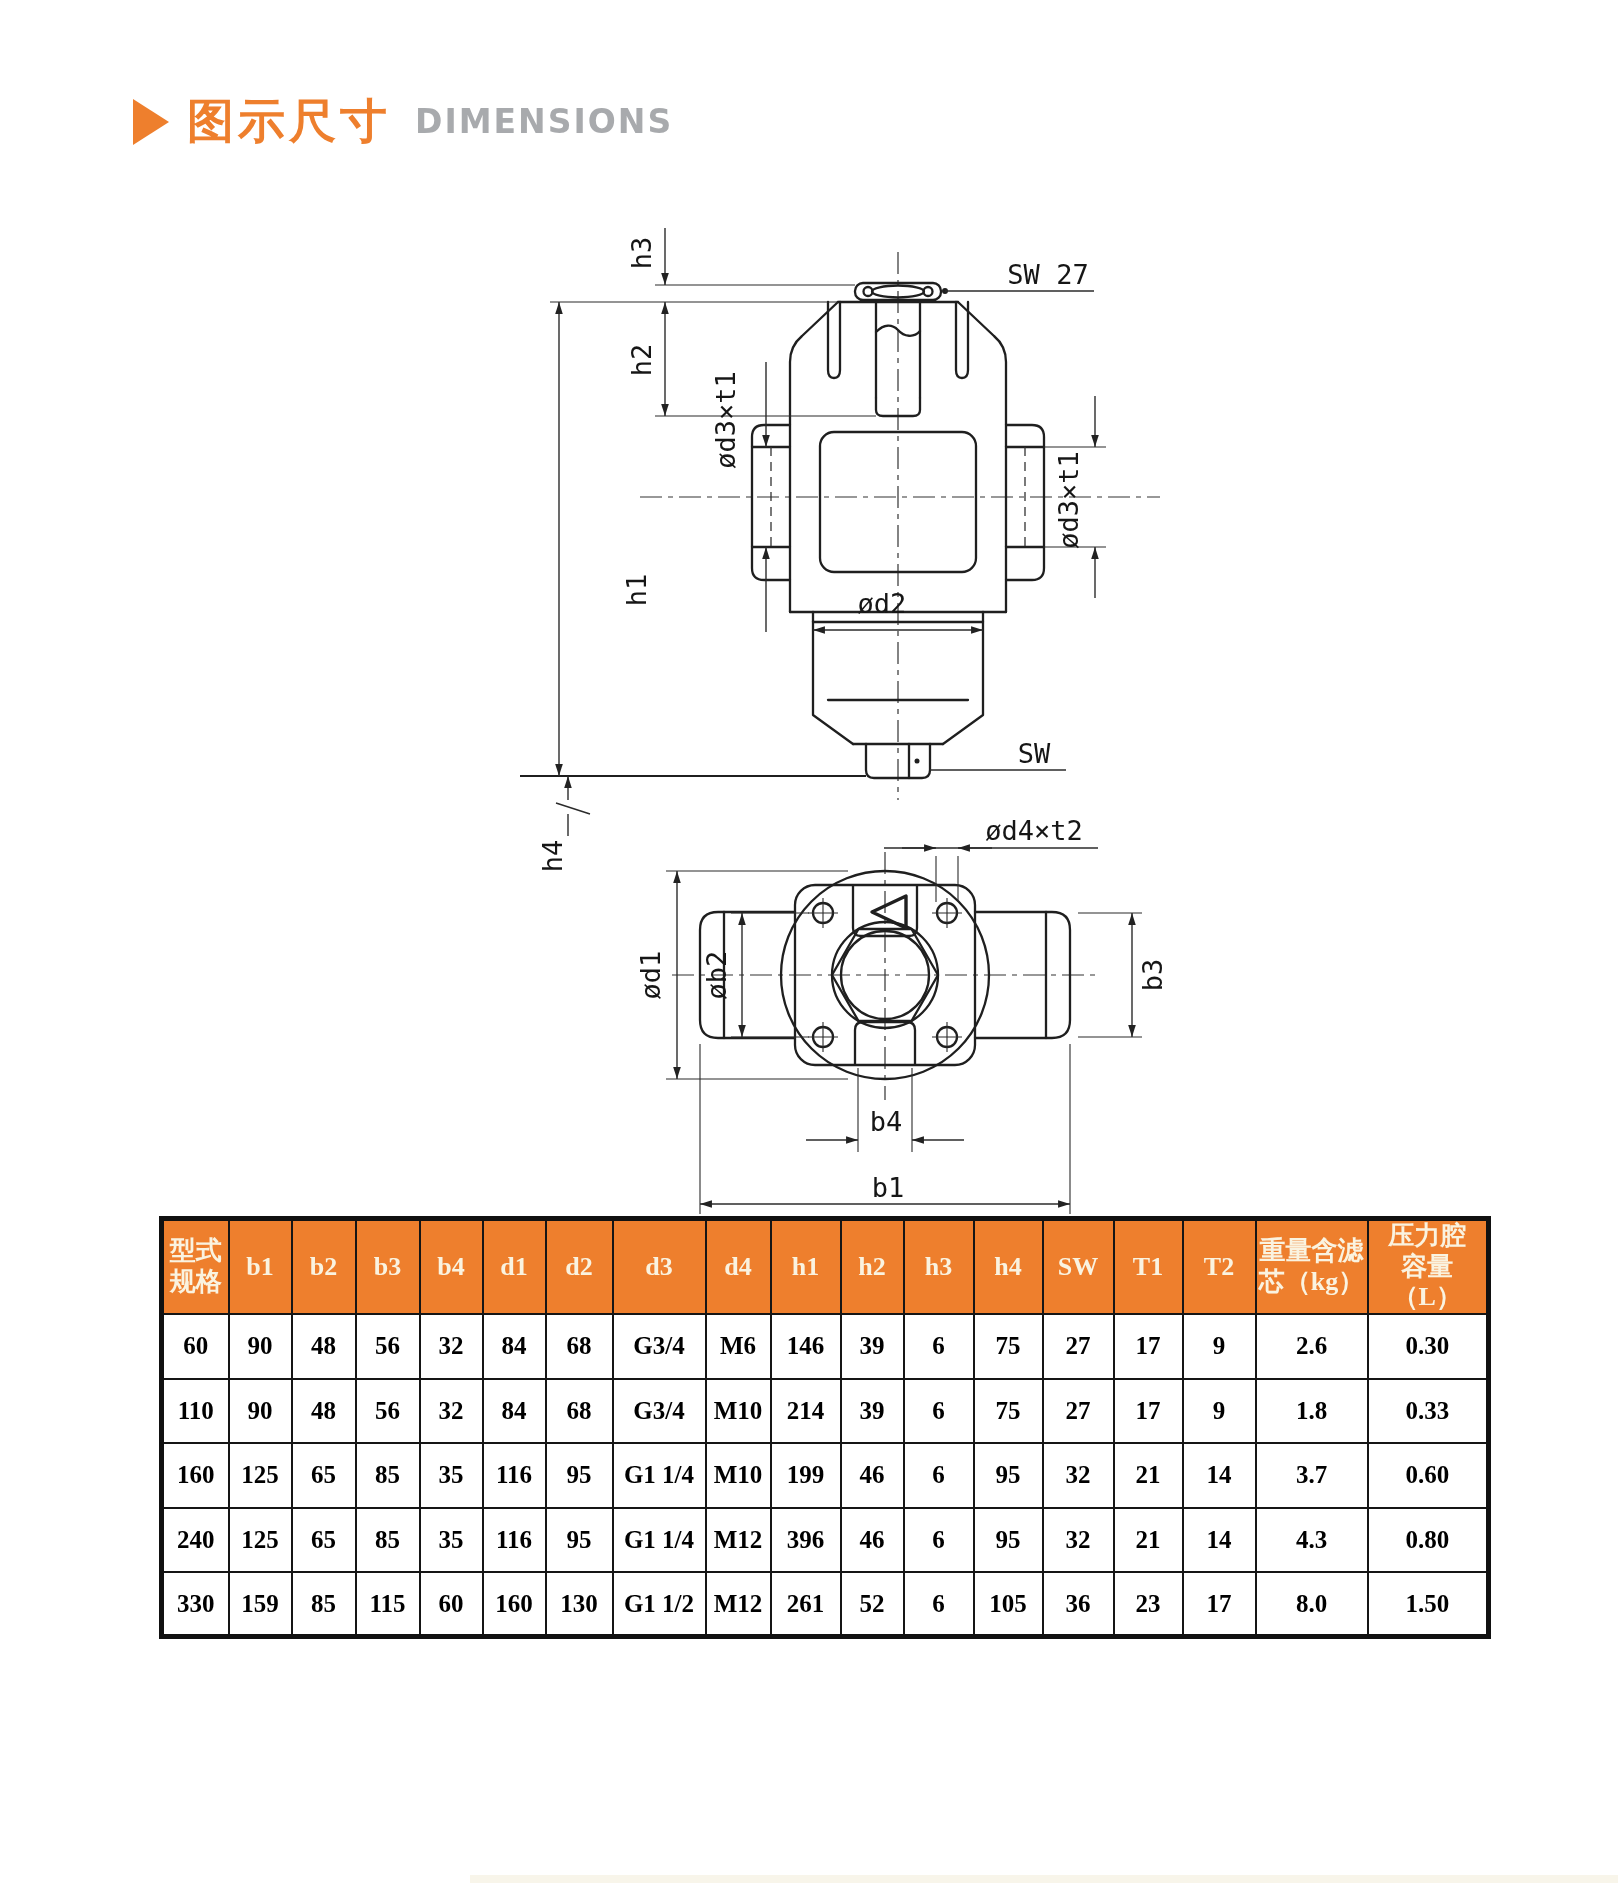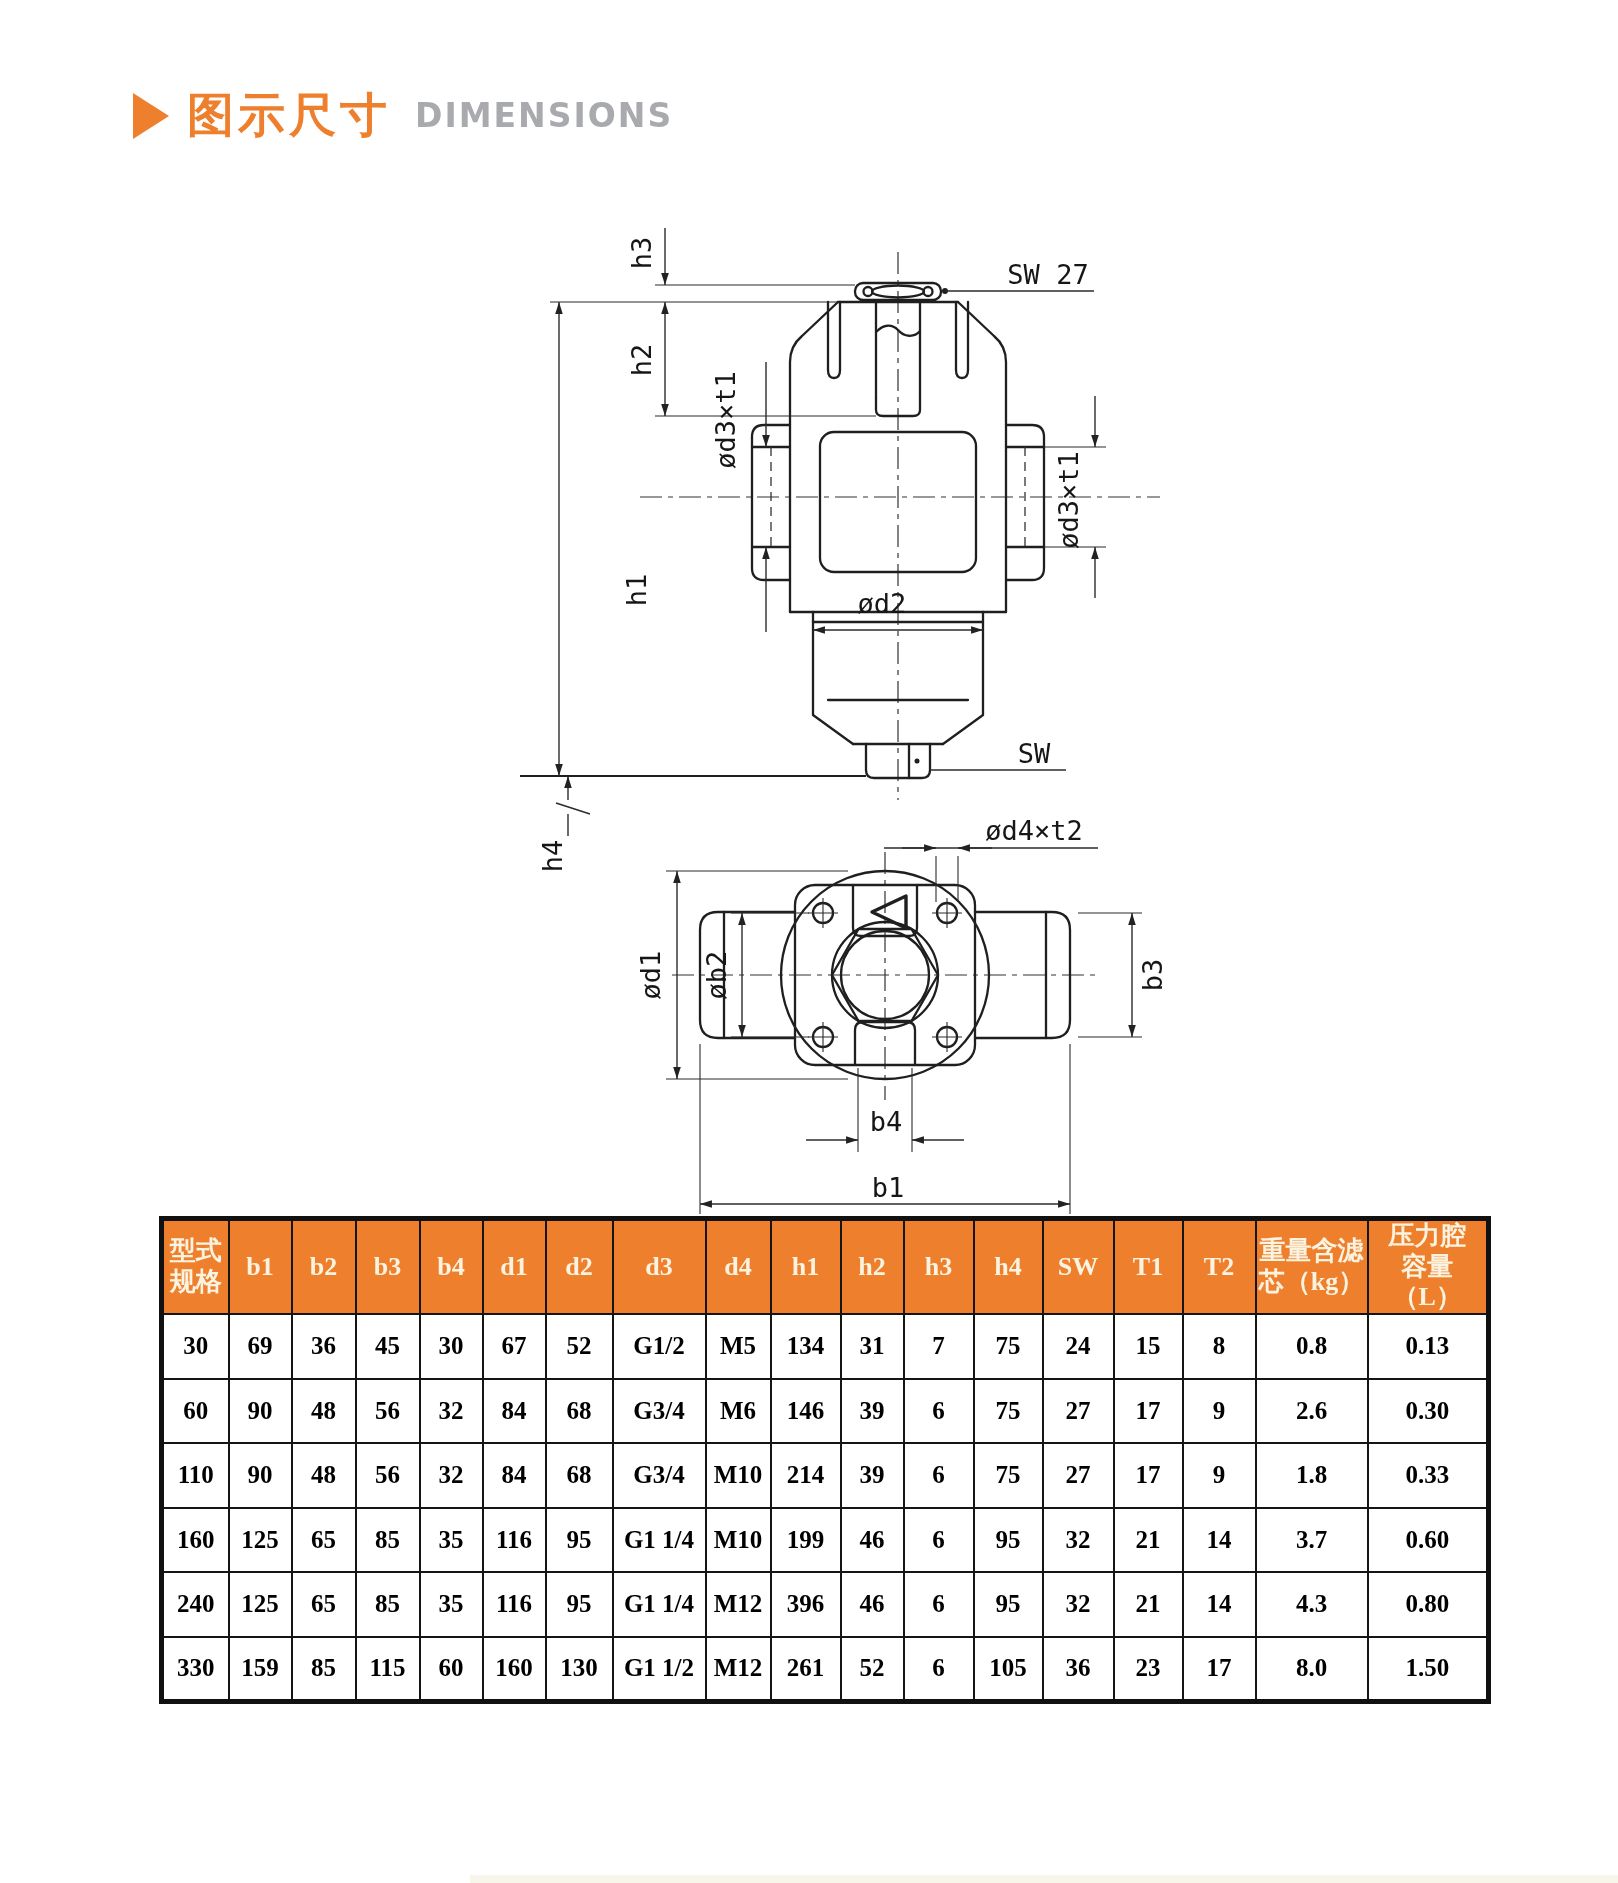--- a/index.html
+++ b/index.html
@@ -1,20 +1,20 @@
 <!DOCTYPE html>
 <html><head>
 <meta charset="utf-8">
 <style>
   * { margin:0; padding:0; box-sizing:border-box; }
   html,body { width:1618px; height:1883px; background:#ffffff; position:relative;
               font-family:"Liberation Sans", sans-serif; overflow:hidden; }
 
   
-  .page-header { position:absolute; left:133px; top:84px; display:flex; align-items:center; }
+  .page-header { position:absolute; left:133px; top:90px; display:flex; align-items:center; }
   .tri { width:0; height:0; border-left:36px solid #EE7F2D;
          border-top:23px solid transparent; border-bottom:23px solid transparent; }
   .title-zh { font-family:"DejaVu Sans", sans-serif; font-weight:bold; font-size:47px;
               color:#EE7F2D; letter-spacing:4px; margin-left:18px; }
   .title-en { font-family:"DejaVu Sans", sans-serif; font-weight:bold; font-size:33px;
               color:#A8AAAD; letter-spacing:2px; margin-left:24px; margin-top:0; }
 
   
   svg.drawing { position:absolute; left:0; top:0; }
   .ol   { fill:none; stroke:#1f1f1f; stroke-width:2.3; stroke-linejoin:round; stroke-linecap:round; }
@@ -239,40 +239,20 @@
       <th>T1</th>
       <th>T2</th>
       <th>重量含滤
 芯（kg）</th>
       <th>压力腔
 容量（L）</th>
     </tr>
   </thead>
   <tbody>
     <tr>
-        <td>30</td>
-        <td>69</td>
-        <td>36</td>
-        <td>45</td>
-        <td>30</td>
-        <td>67</td>
-        <td>52</td>
-        <td>G1/2</td>
-        <td>M5</td>
-        <td>134</td>
-        <td>31</td>
-        <td>7</td>
-        <td>75</td>
-        <td>24</td>
-        <td>15</td>
-        <td>8</td>
-        <td>0.8</td>
-        <td>0.13</td>
-      </tr>
-    <tr>
         <td>60</td>
         <td>90</td>
         <td>48</td>
         <td>56</td>
         <td>32</td>
         <td>84</td>
         <td>68</td>
         <td>G3/4</td>
         <td>M6</td>
         <td>146</td>

